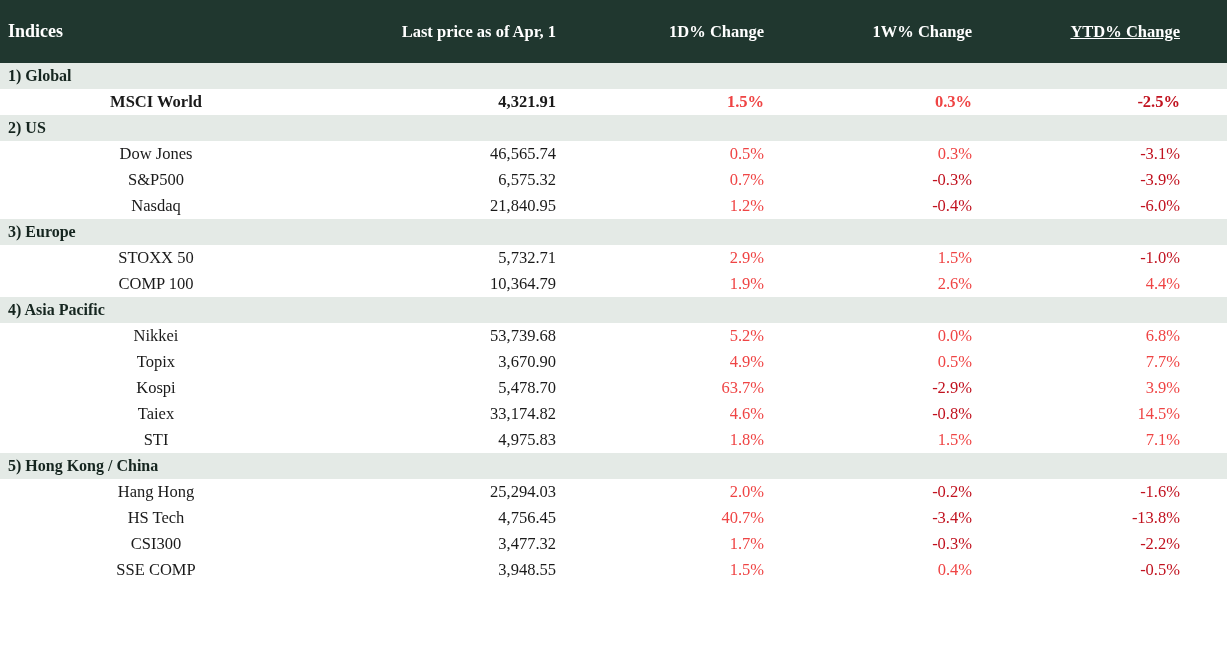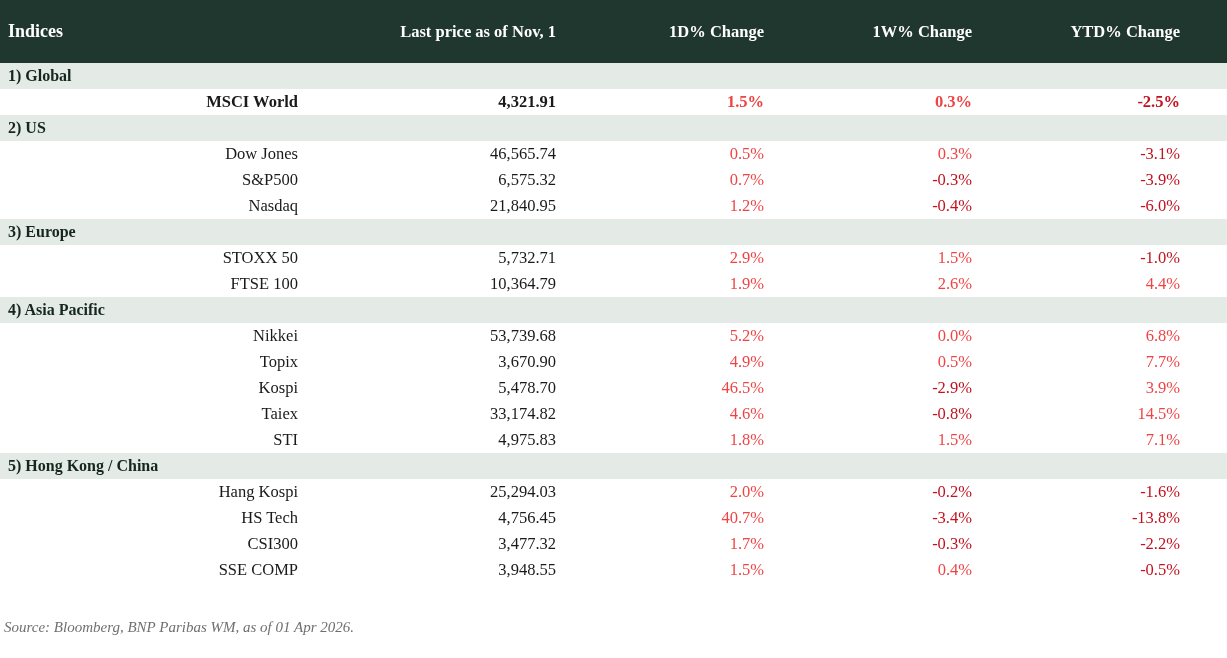--- a/index.html
+++ b/index.html
@@ -39,39 +39,39 @@
   th.col-name {
     text-align: left;
     width: 290px;
     font-size: 18px;
     padding-left: 8px;
   }
   th.col-num { text-align: right; }
   th.c1 { width: 230px; }
   th.c2 { width: 180px; }
   th.c3 { width: 180px; }
-  th.c4 { width: 180px; }
+  th.c4 { width: 180px; text-decoration: underline; }
   th.c5 { width: 167px; padding-right: 18px; }
 
   tr.group td {
     background: #e4eae6;
     font-weight: bold;
     font-size: 16px;
     height: 26px;
     padding: 0 8px;
     color: #15251f;
   }
   tr.row td {
     height: 26px;
     font-size: 16.5px;
     padding: 0 14px;
     background: #ffffff;
   }
   td.name {
-    text-align: right;
+    text-align: center;
     padding-left: 44px;
   }
   td.num {
     text-align: right;
   }
   td.last { padding-right: 14px; }
   td.pe { padding-right: 18px; }
   tr.row.bold td { font-weight: bold; }
   .pos { color: #ef4444; }
   .neg { color: #c1121f; }
@@ -86,21 +86,21 @@
   }
 </style>
 </head>
 <body>
 
 <div class="sheet">
   <table class="indices">
     <thead>
       <tr>
         <th class="col-name">Indices</th>
-        <th class="col-num c1">Last price as of Nov, 1</th>
+        <th class="col-num c1">Last price as of Apr, 1</th>
         <th class="col-num c2">1D% Change</th>
         <th class="col-num c3">1W% Change</th>
         <th class="col-num c4">YTD% Change</th>
         <th class="col-num c5">P/E FY1e</th>
       </tr>
     </thead>
     <tbody id="table-body">
         <tr class="group">
           <td colspan="6">1) Global</td>
         </tr>
@@ -144,21 +144,21 @@
         </tr>
         <tr class="row">
           <td class="name">STOXX 50</td>
           <td class="num last">5,732.71</td>
           <td class="num pos">2.9%</td>
           <td class="num pos">1.5%</td>
           <td class="num neg">-1.0%</td>
           <td class="num pe">15.0x</td>
         </tr>
         <tr class="row">
-          <td class="name">FTSE 100</td>
+          <td class="name">COMP 100</td>
           <td class="num last">10,364.79</td>
           <td class="num pos">1.9%</td>
           <td class="num pos">2.6%</td>
           <td class="num pos">4.4%</td>
           <td class="num pe">13.3x</td>
         </tr>
         <tr class="group">
           <td colspan="6">4) Asia Pacific</td>
         </tr>
         <tr class="row">
@@ -173,21 +173,21 @@
           <td class="name">Topix</td>
           <td class="num last">3,670.90</td>
           <td class="num pos">4.9%</td>
           <td class="num pos">0.5%</td>
           <td class="num pos">7.7%</td>
           <td class="num pe">16.5x</td>
         </tr>
         <tr class="row">
           <td class="name">Kospi</td>
           <td class="num last">5,478.70</td>
-          <td class="num pos">46.5%</td>
+          <td class="num pos">63.7%</td>
           <td class="num neg">-2.9%</td>
           <td class="num pos">3.9%</td>
           <td class="num pe">7.8x</td>
         </tr>
         <tr class="row">
           <td class="name">Taiex</td>
           <td class="num last">33,174.82</td>
           <td class="num pos">4.6%</td>
           <td class="num neg">-0.8%</td>
           <td class="num pos">14.5%</td>
@@ -198,21 +198,21 @@
           <td class="num last">4,975.83</td>
           <td class="num pos">1.8%</td>
           <td class="num pos">1.5%</td>
           <td class="num pos">7.1%</td>
           <td class="num pe">15.0x</td>
         </tr>
         <tr class="group">
           <td colspan="6">5) Hong Kong / China</td>
         </tr>
         <tr class="row">
-          <td class="name">Hang Kospi</td>
+          <td class="name">Hang Hong</td>
           <td class="num last">25,294.03</td>
           <td class="num pos">2.0%</td>
           <td class="num neg">-0.2%</td>
           <td class="num neg">-1.6%</td>
           <td class="num pe">11.0x</td>
         </tr>
         <tr class="row">
           <td class="name">HS Tech</td>
           <td class="num last">4,756.45</td>
           <td class="num pos">40.7%</td>
@@ -231,14 +231,13 @@
         <tr class="row">
           <td class="name">SSE COMP</td>
           <td class="num last">3,948.55</td>
           <td class="num pos">1.5%</td>
           <td class="num pos">0.4%</td>
           <td class="num neg">-0.5%</td>
           <td class="num pe">16.2x</td>
         </tr>
       </tbody>
   </table>
-  <div class="source">Source: Bloomberg, BNP Paribas WM, as of 01 Apr 2026.</div>
 </div>
 
 </body></html>

